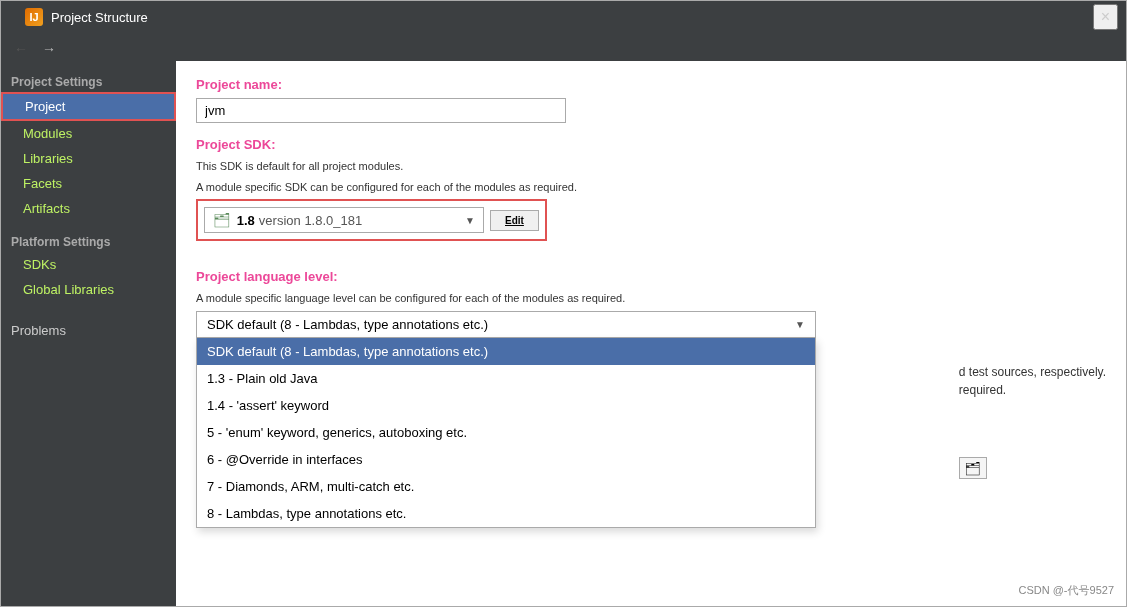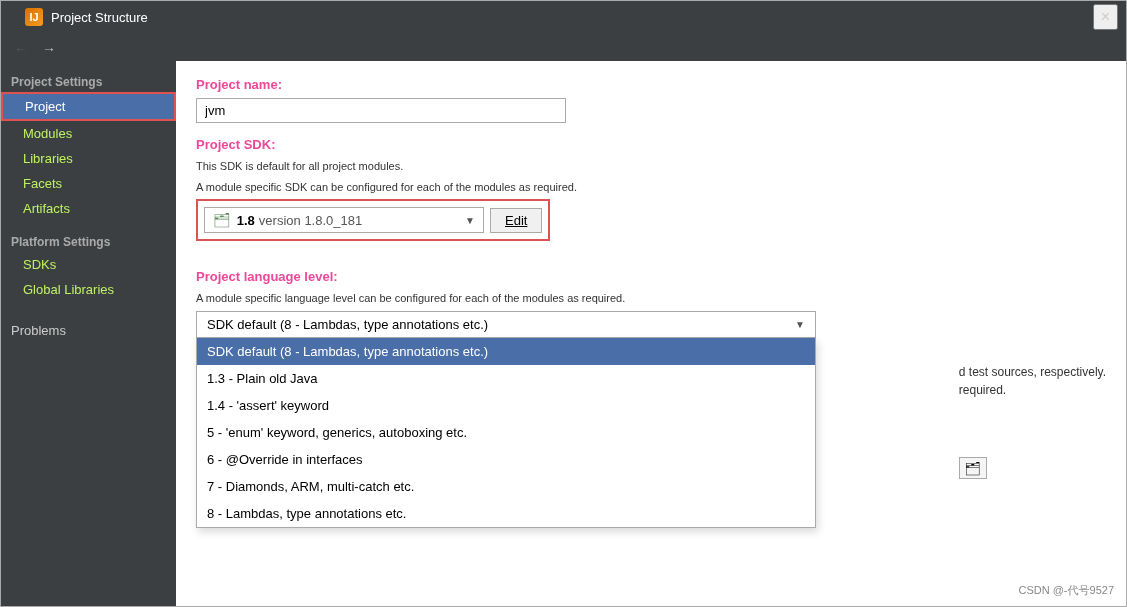--- a/index.html
+++ b/index.html
@@ -199,22 +199,23 @@
       margin-left: auto;
       font-size: 10px;
       color: #555;
     }
 
     .edit-btn {
       border: 1px solid #aaa;
       background: #f0f0f0;
       padding: 4px 14px;
       cursor: pointer;
-      font-size: 13px;
+      font-size: 10px;
       text-decoration: underline;
+      font-weight: bold;
     }
 
     .lang-dropdown-wrapper {
       position: relative;
       width: 620px;
       margin-bottom: 2px;
     }
 
     .lang-dropdown {
       display: flex;

